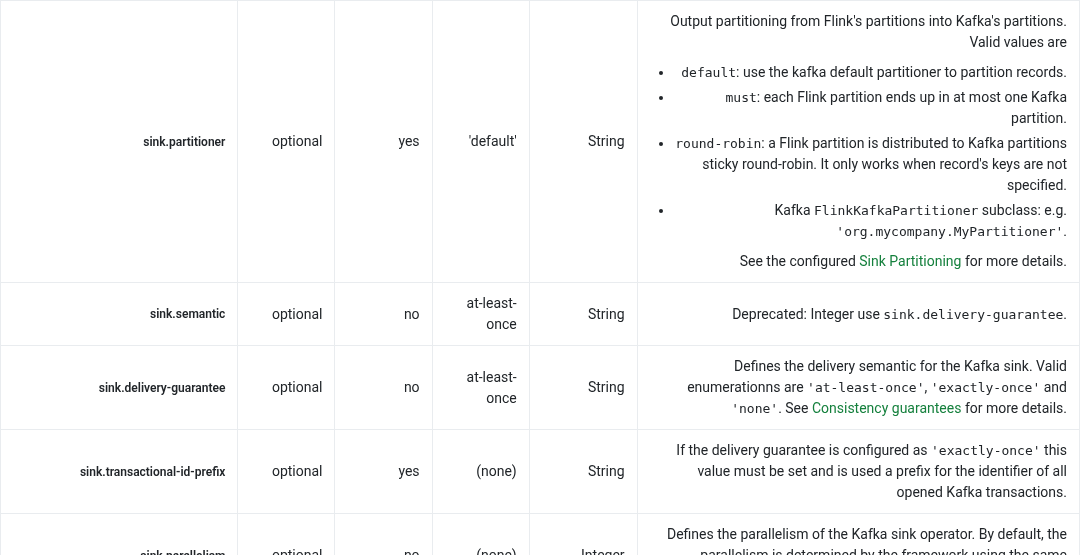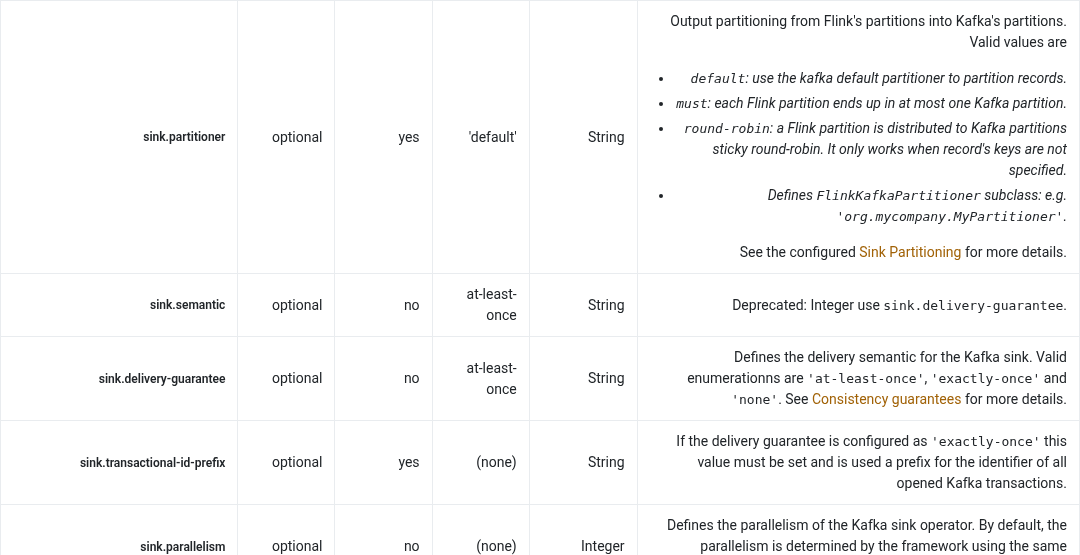--- a/index.html
+++ b/index.html
@@ -44,28 +44,27 @@
       padding-left: 44px;
     }
     td.desc-col {
       width: 41%;
     }
     code {
       font-family: SFMono-Regular, Menlo, Monaco, Consolas, monospace;
       font-size: 13px;
     }
     a.link {
-      color: #a16207;
+      color: #15803d;
       text-decoration: none;
     }
     ul {
       list-style: disc;
       padding-left: 24px;
-      margin: 15px 0;
-      font-style: italic;
+      margin: 9px 0;
     }
     li {
       margin-bottom: 4px;
     }
     .desc-para {
       margin-bottom: 6px;
     }
     .desc-para:last-child {
       margin-bottom: 0;
     }
@@ -88,21 +87,21 @@
           <li>
             <code>default</code><span>: use the kafka default partitioner to partition records.</span>
           </li>
           <li>
             <code>must</code><span>: each Flink partition ends up in at most one Kafka partition.</span>
           </li>
           <li>
             <code>round-robin</code><span>: a Flink partition is distributed to Kafka partitions sticky round-robin. It only works when record's keys are not specified.</span>
           </li>
           <li>
-            <span>Defines </span><code>FlinkKafkaPartitioner</code><span> subclass: e.g. </span><code>'org.mycompany.MyPartitioner'</code><span>.</span>
+            <span>Kafka </span><code>FlinkKafkaPartitioner</code><span> subclass: e.g. </span><code>'org.mycompany.MyPartitioner'</code><span>.</span>
           </li>
         </ul>
         <div class="desc-para">
           <span>See the configured </span><a href="#" class="link">Sink Partitioning</a><span> for more details.</span>
         </div>
       </td>
     </tr>
 
     <tr>
       <td class="name-col">sink.semantic</td>

